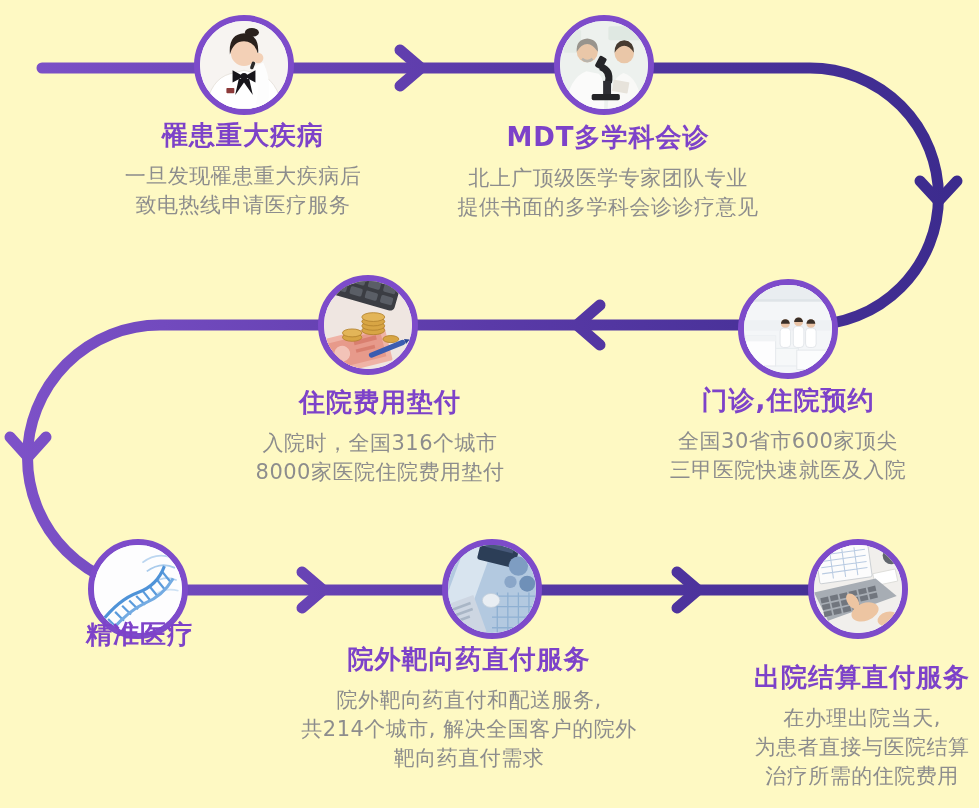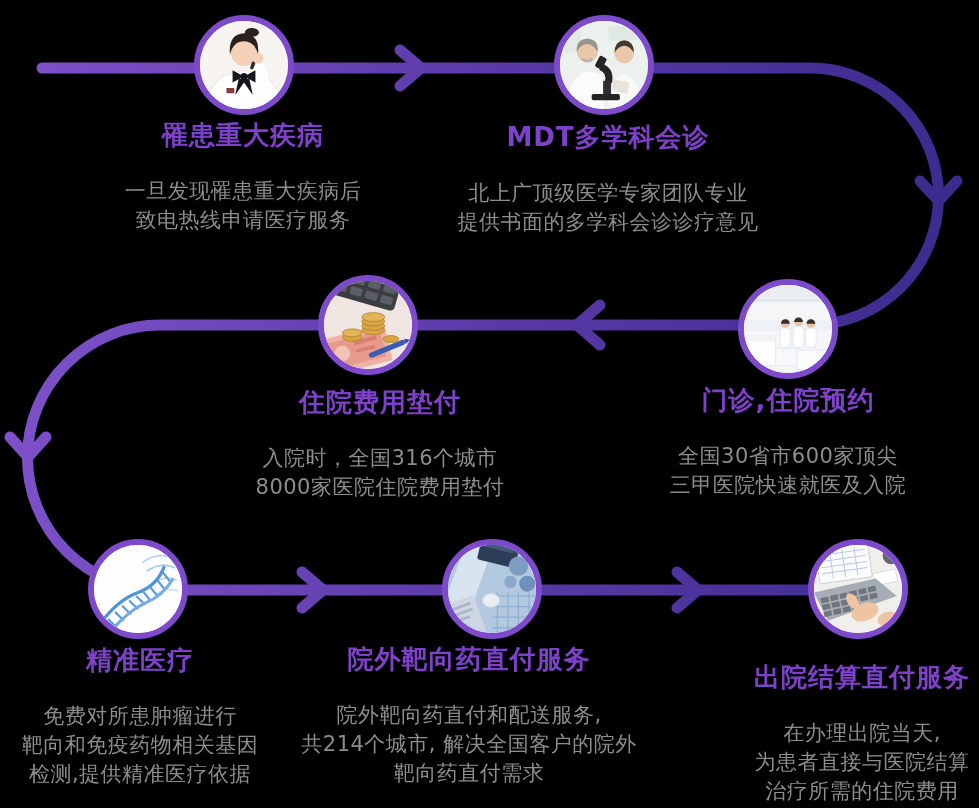--- a/index.html
+++ b/index.html
@@ -3,21 +3,21 @@
 <meta charset="utf-8">
 <style>
   html,body{margin:0;padding:0;}
   body{
     font-family:"DejaVu Sans","Liberation Sans",sans-serif;
     background:#f2f1f3;
   }
   .canvas{
     position:relative;
     width:979px;height:808px;
-    background:#000000;
+    background:#fef9c3;
     overflow:hidden;
   }
   .flow-svg{position:absolute;left:0;top:0;z-index:1;}
   .node{
     position:absolute;z-index:2;
     width:88px;height:88px;
     border:6px solid #7d4bca;
     border-radius:50%;
     overflow:hidden;
     background:#fff;
@@ -31,21 +31,21 @@
     white-space:nowrap;
   }
   .step-title{
     font-size:26px;
     font-weight:bold;
     color:#7d42c9;
     letter-spacing:1px;
     line-height:27px;
   }
   .step-desc{
-    margin-top:28px;
+    margin-top:13px;
     font-size:21px;
     color:#8d8d8d;
     letter-spacing:0.5px;
     line-height:29px;
   }
 </style>
 </head>
 <body>
 
 <div class="canvas">
@@ -204,27 +204,22 @@
         <line x1="48" y1="58" x2="58" y2="68"></line>
         <line x1="56" y1="53" x2="64" y2="63"></line>
         <line x1="64" y1="48" x2="72" y2="58"></line>
         <line x1="72" y1="40" x2="80" y2="50"></line>
         <line x1="78" y1="31" x2="87" y2="42"></line>
       </g>
       <path d="M8,88 Q28,62 50,54 Q72,46 80,24" stroke="#4f93d8" stroke-width="3.5" fill="none"></path>
       <path d="M20,97 Q40,74 58,66 Q78,58 90,38" stroke="#74abe2" stroke-width="3.5" fill="none"></path>
     </svg>
   </div>
-  <div class="step-text" style="left:140px;top:647px;">
+  <div class="step-text" style="left:140px;top:621px;font-family:Liberation Serif, serif;">
     <div class="step-title">精准医疗</div>
-    <div class="step-desc">
-      <div>免费对所患肿瘤进行</div>
-      <div>靶向和免疫药物相关基因</div>
-      <div>检测,提供精准医疗依据</div>
-    </div>
   </div>
 
   <div class="node" style="left:442px;top:539px;">
     <svg viewBox="0 0 100 100">
       <rect width="100" height="100" fill="#b3c9e0"></rect>
       <polygon points="16,100 52,0 20,0 0,54 0,100" fill="#d8e4ef"></polygon>
       <g transform="rotate(-20 18 80)">
         <rect x="0" y="62" width="36" height="44" fill="#cdd6e2"></rect>
         <rect x="4" y="68" width="26" height="3" fill="#a9b6c6"></rect>
         <rect x="4" y="75" width="26" height="3" fill="#a9b6c6"></rect>

